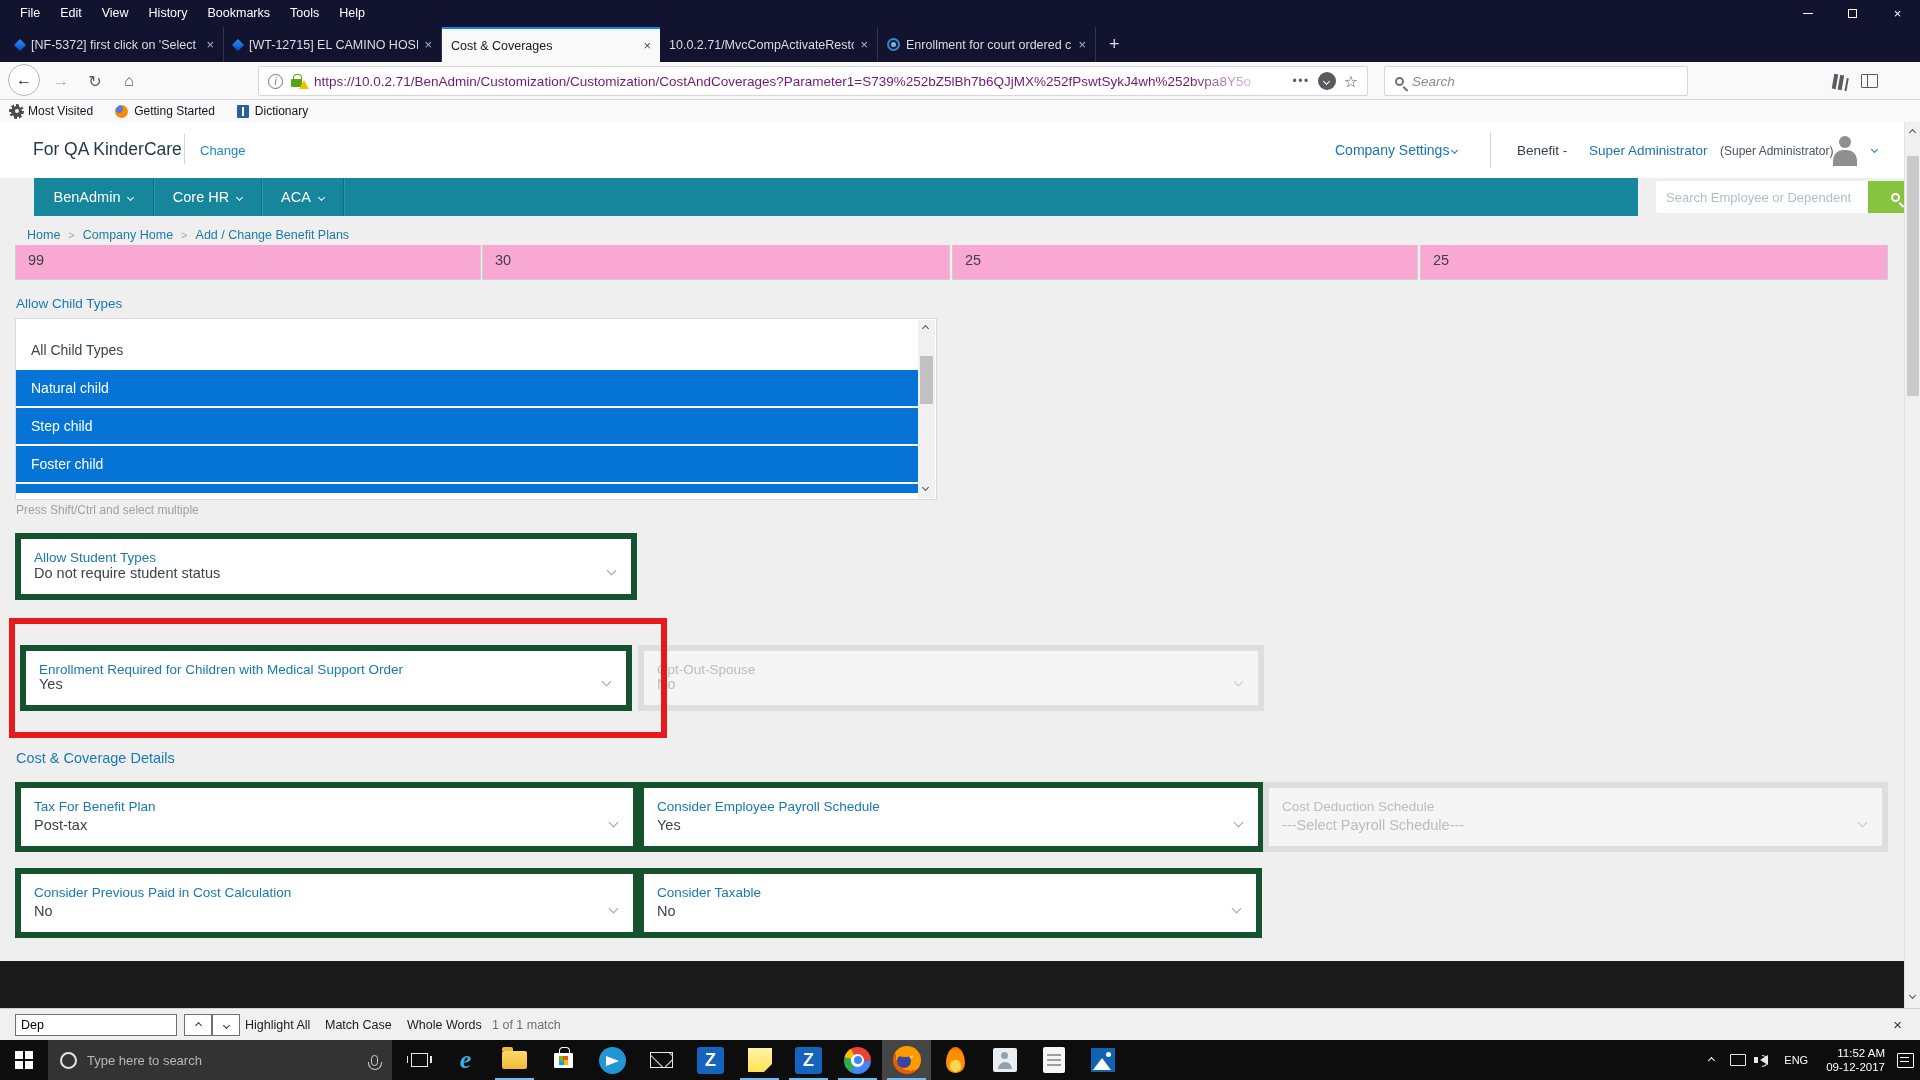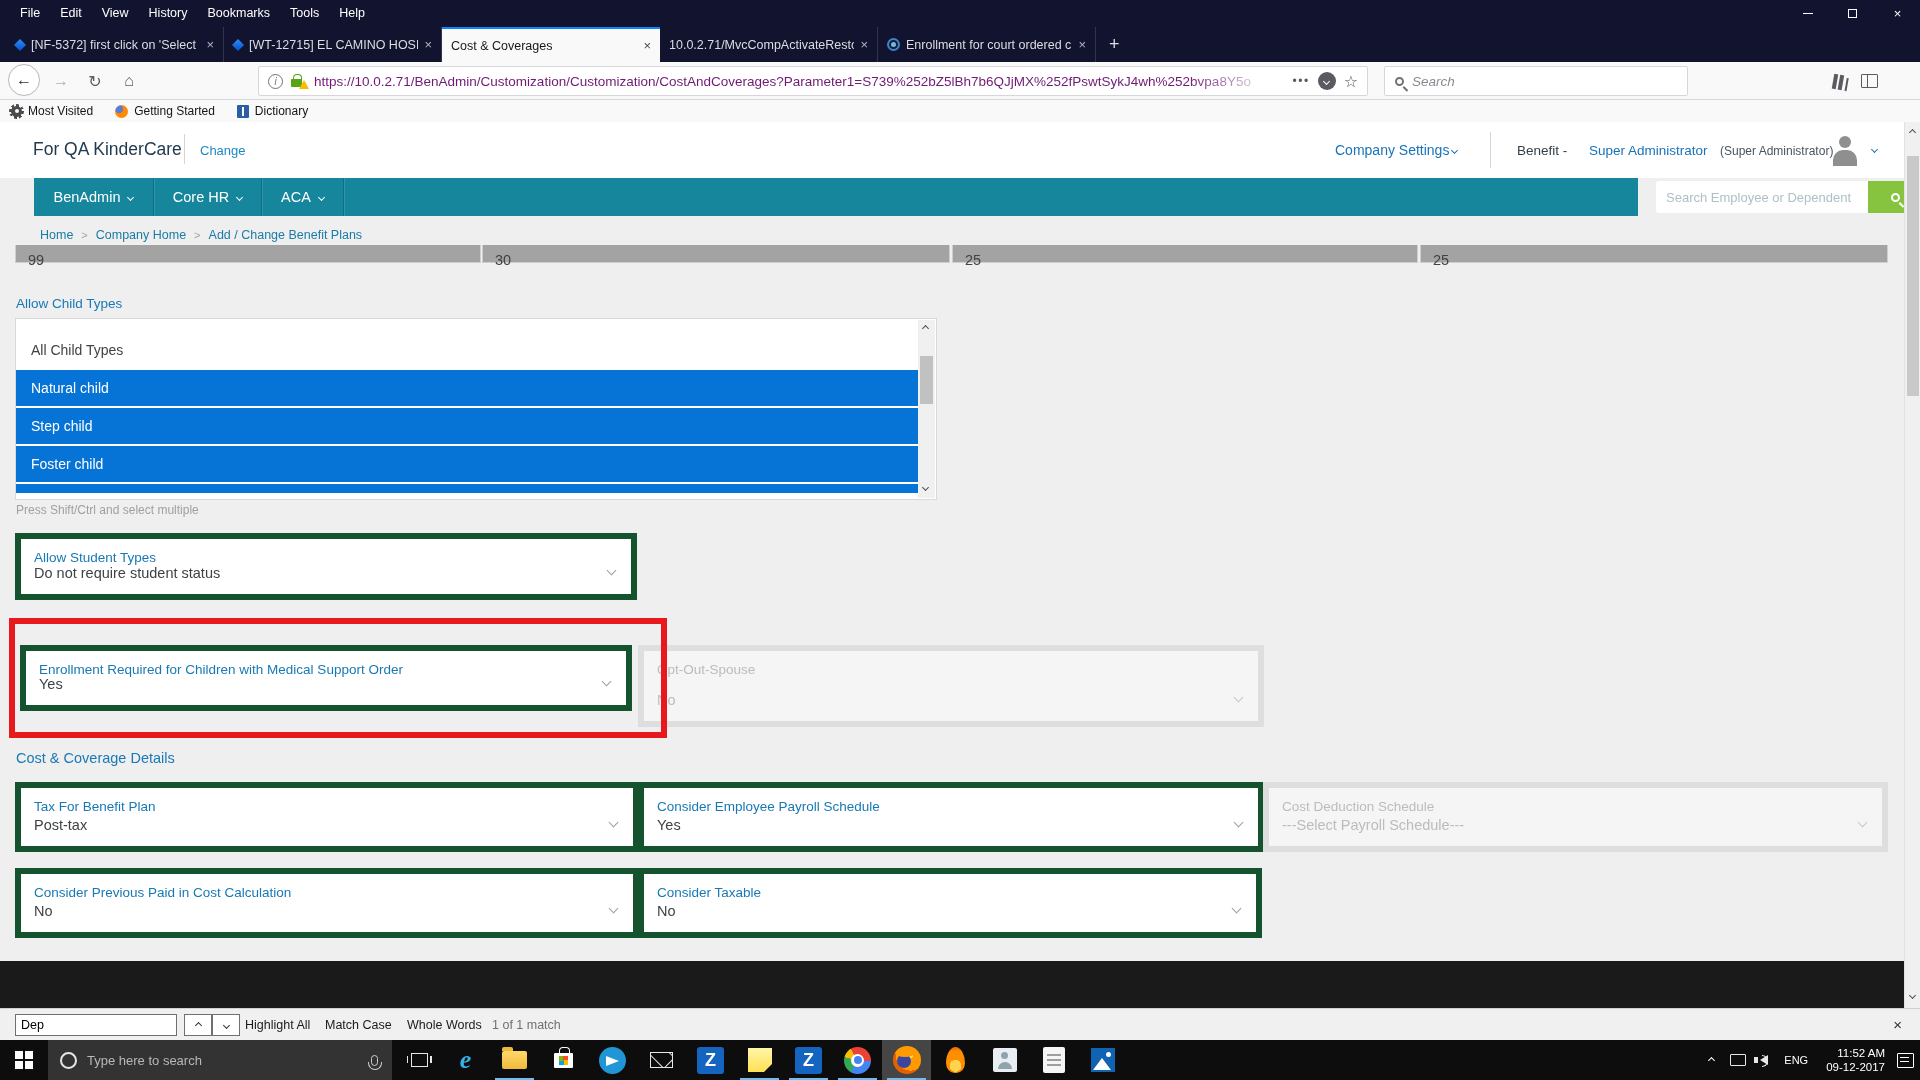--- a/index.html
+++ b/index.html
@@ -68,26 +68,26 @@
   
   .appheader { position:absolute; left:0; top:122px; width:1904px; height:56px; background:#fff; }
   .tealnav { position:absolute; left:0; top:178px; width:1604px; height:38px; background:#15869c;margin-left:34px; }
   .tealitem { position:absolute; top:0; height:38px; display:flex; align-items:center; justify-content:center; gap:8px; color:#fff; font-size:14.5px; border-right:1px solid rgba(0,40,50,.25); box-shadow:1px 0 0 rgba(255,255,255,.12); }
   .empsearch { position:absolute; left:1622px; top:3px; width:212px; height:32px; background:#fff; border-radius:3px 0 0 3px; border:none; padding:0 10px; font-size:13px; color:#333; font-family:inherit; outline:none; }
   .empsearch::placeholder { color:#aebfc7; }
   .greenbtn { position:absolute; left:1834px; top:3px; width:54px; height:32px; background:#86c440; border-radius:0 3px 3px 0; display:flex; align-items:center; justify-content:center; }
   .greenbtn .mag { border-color:#fff; }
   .greenbtn .mag::after { background:#fff; }
 
-  .breadcrumb { position:absolute; left:0; top:216px; width:1904px; height:38px; display:flex; align-items:center; padding-left:40px; gap:8px; font-size:12.5px; }
+  .breadcrumb { position:absolute; left:0; top:216px; width:1904px; height:38px; display:flex; align-items:center; padding-left:27px; gap:8px; font-size:12.5px; }
   .bclink { color:#1a7ca5; }
   .bcsep { color:#9aa5ab; font-size:11px; }
 
   
-  .inputbox { position:absolute; top:245px; height:18px; background:#a3a3a3; border:1px solid #cfcfcf; border-top:none; font-size:14.5px; color:#3f4346; line-height:31px; padding-left:12px; }
+  .inputbox { position:absolute; top:245px; height:35px; background:#f9a8d4; border:1px solid #cfcfcf; border-top:none; font-size:14.5px; color:#3f4346; line-height:31px; padding-left:12px; }
   .fieldlabel { position:absolute; font-size:13.5px; color:#1879b5; }
   .listbox { position:absolute; left:15px; top:318px; width:922px; height:182px; background:#fff; border:1px solid #d9d9d9; padding-top:13px; overflow:hidden; }
   .opt { height:36px; line-height:36px; padding-left:15px; font-size:14px; color:#3f4346; margin-bottom:2px; width:100%; }
   .opt.sel { background:#0673d6; color:#fff; width:calc(100% - 2px); }
   .opt.partial { height:9px; overflow:hidden; }
   .lb-scroll { position:absolute; right:1px; top:1px; width:17px; height:178px; background:#f0f0f0; }
   .lb-thumb { position:absolute; left:2px; top:36px; width:13px; height:48px; background:#c1c1c1; }
   .sarrow { position:absolute; left:5px; display:inline-block; }
   .hint { position:absolute; left:16px; top:503px; font-size:12px; color:#a0a0a0; }
 
@@ -337,21 +337,21 @@
     <span class="cv chev down"></span>
   </div>
 
   <div class="redrect"></div>
 
   <div class="cell" style="left:20px;top:645px;width:612px;height:66px;">
     <span class="lbl">Enrollment Required for Children with Medical Support Order</span>
     <span class="val">Yes</span>
     <span class="cv chev down"></span>
   </div>
-  <div class="cell disabled" style="left:638px;top:645px;width:626px;height:82px;">
+  <div class="cell disabled" style="left:638px;top:645px;width:626px;height:66px;">
     <span class="lbl">Opt-Out-Spouse</span>
     <span class="val">No</span>
     <span class="cv chev down"></span>
   </div>
 
   <span class="secttitle">Cost &amp; Coverage Details</span>
 
   <div class="cell" style="left:15px;top:782px;width:624px;height:70px;">
     <span class="lbl">Tax For Benefit Plan</span>
     <span class="val">Post-tax</span>

